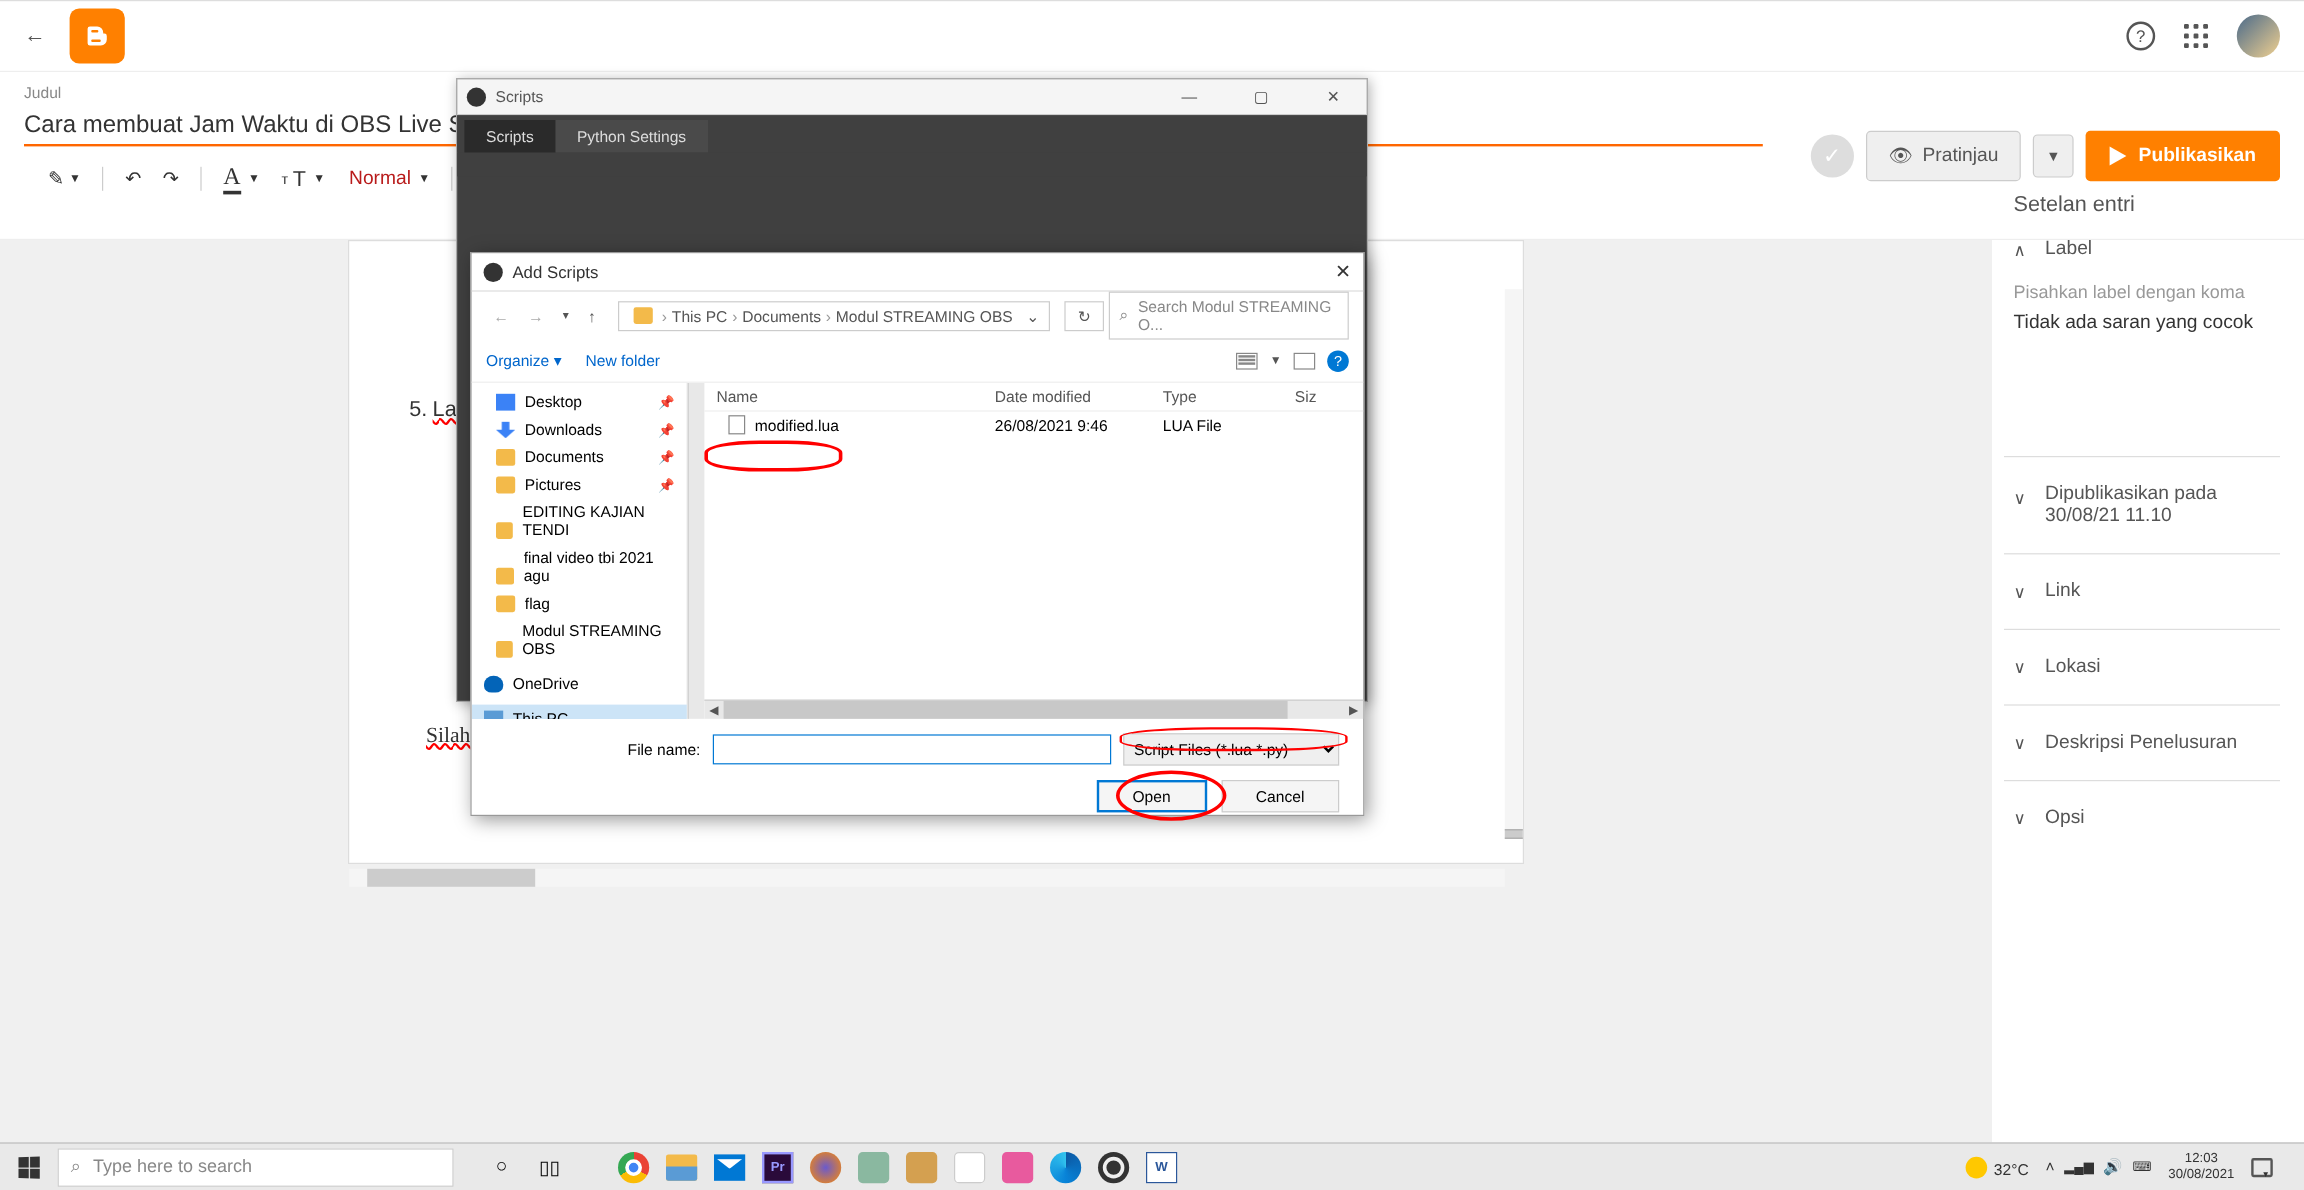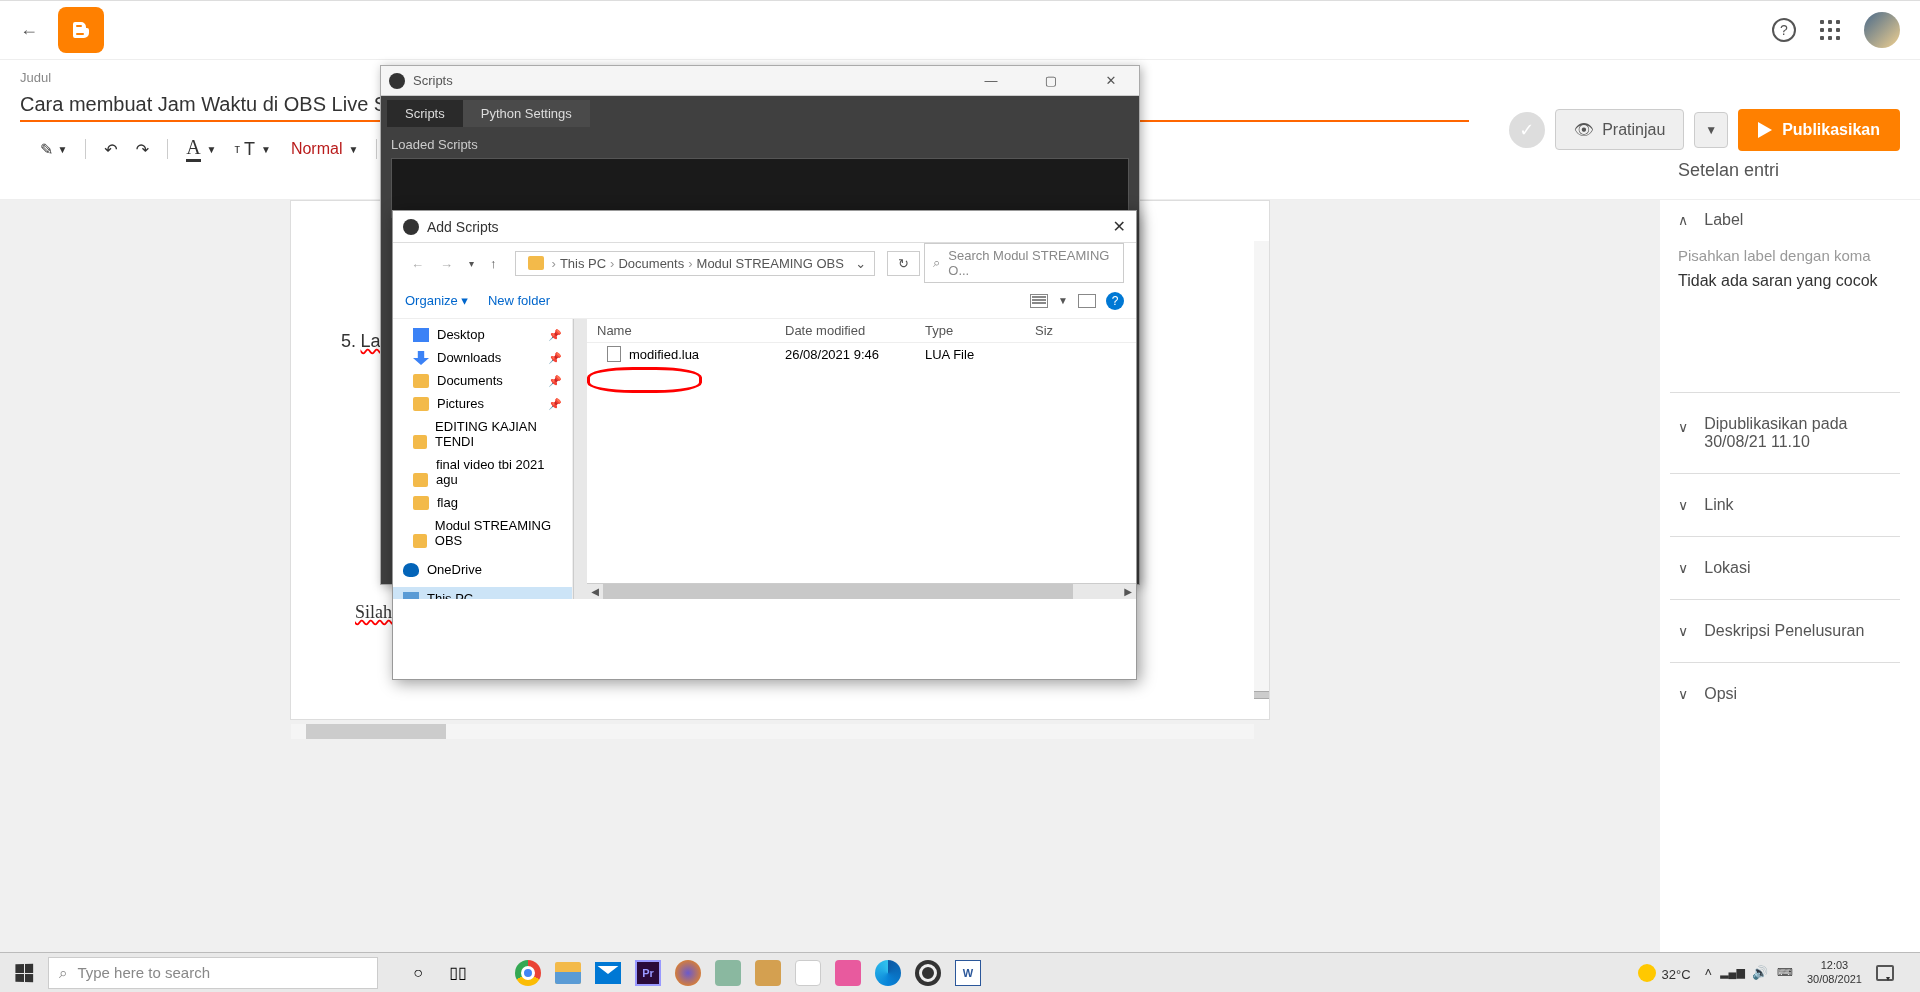--- a/index.html
+++ b/index.html
@@ -29,21 +29,21 @@
 .bold{font-weight:bold;font-size:20px}
 .italic{font-style:italic;font-size:20px;font-family:serif}
 .editor-body{position:absolute;left:290px;top:200px;width:980px;height:520px;background:#fff;border:1px solid #ddd;padding:40px 20px 20px}
 .editor-text{font-family:'Times New Roman',serif;font-size:18px;color:#333}
 .spellcheck{text-decoration:underline wavy red}
 .editor-scrollbar-v{position:absolute;right:0;top:40px;bottom:20px;width:15px;background:#f5f5f5}
 .editor-scrollbar-v .thumb{width:100%;height:8px;background:#ccc;position:absolute;bottom:0;border-top:1px solid #aaa;border-bottom:1px solid #aaa}
 .editor-scrollbar-h{position:absolute;bottom:-20px;left:0;right:15px;height:15px;background:#f5f5f5}
 .editor-scrollbar-h .thumb{height:100%;width:140px;background:#ccc;position:absolute;left:15px}
 .right-panel{position:absolute;right:20px;top:160px;width:230px}
-.panel-title{font-size:18px;color:#555;margin-bottom:16px;padding-left:8px}
+.panel-title{font-size:18px;color:#555;margin-bottom:4px;padding-left:8px}
 .panel-section{display:flex;align-items:center;gap:16px;padding:14px 8px;cursor:pointer;font-size:16px;color:#555}
 .chevron{font-size:14px;color:#555}
 .panel-hint{font-size:15px;color:#999;padding:4px 8px}
 .panel-sub{font-size:16px;color:#333;padding:4px 8px;margin-bottom:30px}
 .divider-h{height:1px;background:#ddd;margin:8px 0}
 
 .obs-window{position:absolute;left:380px;top:65px;width:760px;height:520px;background:#404040;border:1px solid #aaa;box-shadow:2px 2px 10px rgba(0,0,0,.3)}
 .obs-titlebar{height:30px;background:#f5f5f5;display:flex;align-items:center;padding:0 8px;border-bottom:1px solid #ccc}
 .obs-icon{width:16px;height:16px;background:#333;border-radius:50%;margin-right:8px}
 .obs-titlebar span{font-size:13px;color:#555}
@@ -87,21 +87,21 @@
 .sb-icon{width:16px;height:14px;display:inline-block}
 .sb-desktop{background:#3b82f6}
 .sb-download{background:#3b82f6;clip-path:polygon(30% 0,70% 0,70% 50%,100% 50%,50% 100%,0 50%,30% 50%)}
 .sb-folder{background:#f3ba4a;border-radius:2px}
 .sb-folder-closed{background:#f3ba4a;border-radius:2px}
 .sb-onedrive{background:#0364b8;border-radius:50% 50% 40% 40%}
 .sb-pc{background:#5a9bd5}
 .pin{margin-left:auto;color:#888;font-size:11px}
 .fd-filelist{flex:1;font-size:13px}
 .fl-header{display:flex;border-bottom:1px solid #eee;color:#555;padding:4px 0}
-.fl-col-name{width:198px;padding-left:10px}
+.fl-col-name{width:242px;padding-left:10px}
 .fl-col-date{width:140px}
 .fl-col-type{width:110px}
 .fl-col-size{width:40px}
 .fl-row{display:flex;padding:3px 0;align-items:center}
 .fl-row .folder-item{width:16px;height:14px;background:#f3ba4a;border-radius:2px;margin:0 8px 0 10px}
 .fl-row .file-item{width:14px;height:16px;background:#fff;border:1px solid #888;margin:0 8px 0 10px}
 .red-circle{position:absolute;border:3px solid red;border-radius:50%}
 .fd-hscroll{height:16px;background:#e8e8e8;border-top:1px solid #ccc;position:relative;margin-right:0}
 .fd-hscroll .arrow{position:absolute;width:16px;height:100%;display:flex;align-items:center;justify-content:center;font-size:10px;color:#555;cursor:pointer}
 .fd-bottom{padding:12px 20px;display:flex;flex-direction:column;gap:12px}
@@ -272,24 +272,20 @@
       <span>—</span>
       <span>▢</span>
       <span>✕</span>
     </div>
   </div>
   <div class="obs-tabs">
     <div class="obs-tab active">Scripts</div>
     <div class="obs-tab inactive">Python Settings</div>
   </div>
   <div class="obs-content">
-    <div class="obs-panel-left">
-      <div class="obs-label">Loaded Scripts</div>
-      <div class="obs-listbox"></div>
-    </div>
   </div>
 </div>
 
 <div class="file-dialog">
   <div class="fd-titlebar">
     <div class="obs-icon"></div>
     <span class="fd-title">Add Scripts</span>
     <span class="fd-close">✕</span>
   </div>
   <div class="fd-nav">
@@ -394,20 +390,36 @@
         <div class="fl-col-type">LUA File</div>
       </div>
       <div class="red-circle" style="left:0px;top:48px;width:115px;height:26px;border-radius:40%"></div>
       <div class="fd-hscroll" style="position:absolute;bottom:0;left:0;right:0">
         <span class="arrow" style="left:0">◀</span>
         <span class="arrow" style="right:0">▶</span>
         <div style="position:absolute;left:16px;height:100%;width:470px;background:#c8c8c8"></div>
       </div>
     </div>
   </div>
+  <div class="fd-bottom">
+    <div class="filename-row">
+      <span style="width:100px"></span>
+      <span class="filename-label">File name:</span>
+      <input class="filename-input" style="">
+      <select class="filetype-select">
+        <option>Script Files (*.lua *.py)</option>
+      </select>
+    </div>
+    <div class="button-row" style="position:relative">
+      <button class="fd-button primary">Open</button>
+      <button class="fd-button">Cancel</button>
+      <div class="red-circle" style="left:517px;top:-8px;width:92px;height:42px"></div>
+      <div class="red-circle" style="left:520px;top:-44px;width:190px;height:20px;border-radius:40%;border-width:2px"></div>
+    </div>
+  </div>
 </div>
 
 <div class="taskbar">
   <div class="start-btn">
       <div class="win-logo">
         <span></span>
         <span></span>
         <span></span>
         <span></span>
       </div>

